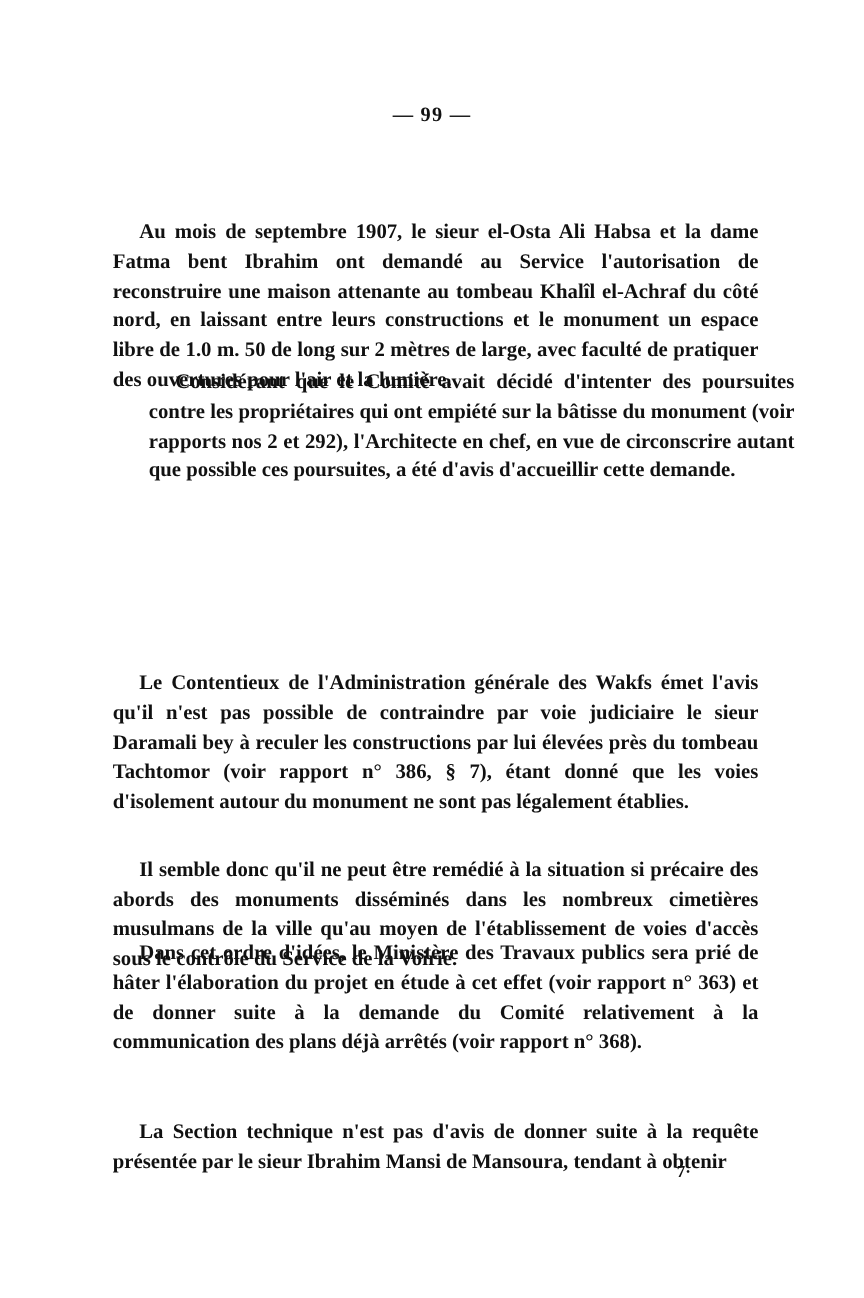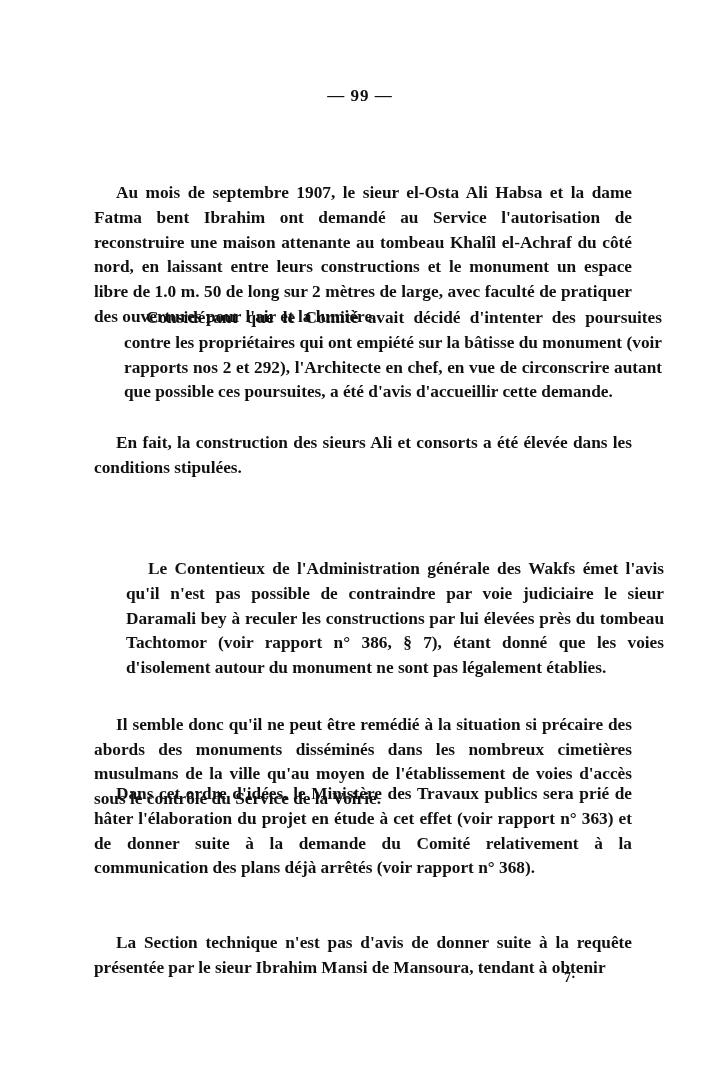--- a/index.html
+++ b/index.html
@@ -30,22 +30,21 @@
   </style>
 </head>
 <body>
 
 <div class="page">
 
   <div class="folio">— 99 —</div>
 
   <p class="para" style="top:164px;">Au mois de septembre 1907, le sieur el-Osta Ali Habsa et la dame Fatma bent Ibrahim ont demandé au Service l'autorisation de reconstruire une maison attenante au tombeau Khalîl el-Achraf du côté nord, en laissant entre leurs constructions et le monument un espace libre de 1.0 m. 50 de long sur 2 mètres de large, avec faculté de pratiquer des ouvertures pour l'air et la lumière.</p>
   <p class="para" style="top:289px;margin-left:30px;">Considérant que le Comité avait décidé d'intenter des poursuites contre les propriétaires qui ont empiété sur la bâtisse du monument (voir rapports nos 2 et 292), l'Architecte en chef, en vue de circonscrire autant que possible ces poursuites, a été d'avis d'accueillir cette demande.</p>
-  <p class="para" style="top:414px;">En fait, la construction des sieurs Ali et consorts a été élevée dans les conditions stipulées.</p>
 
-  <p class="para" style="top:540px;margin-left:32px;">Le Contentieux de l'Administration générale des Wakfs émet l'avis qu'il n'est pas possible de contraindre par voie judiciaire le sieur Daramali bey à reculer les constructions par lui élevées près du tombeau Tachtomor (voir rapport n° 386, § 7), étant donné que les voies d'isolement autour du monument ne sont pas légalement établies.</p>
+  <p class="para" style="top:540px;">Le Contentieux de l'Administration générale des Wakfs émet l'avis qu'il n'est pas possible de contraindre par voie judiciaire le sieur Daramali bey à reculer les constructions par lui élevées près du tombeau Tachtomor (voir rapport n° 386, § 7), étant donné que les voies d'isolement autour du monument ne sont pas légalement établies.</p>
   <p class="para" style="top:665px;margin-top:48px;">Il semble donc qu'il ne peut être remédié à la situation si précaire des abords des monuments disséminés dans les nombreux cimetières musulmans de la ville qu'au moyen de l'établissement de voies d'accès sous le contrôle du Service de la Voirie.</p>
   <p class="para" style="top:765px;">Dans cet ordre d'idées, le Ministère des Travaux publics sera prié de hâter l'élaboration du projet en étude à cet effet (voir rapport n° 363) et de donner suite à la demande du Comité relativement à la communication des plans déjà arrêtés (voir rapport n° 368).</p>
 
   <p class="para" style="top:914px;">La Section technique n'est pas d'avis de donner suite à la requête présentée par le sieur Ibrahim Mansi de Mansoura, tendant à obtenir</p>
 
   <div class="sig">7·</div>
 </div>
 
 </body></html>

